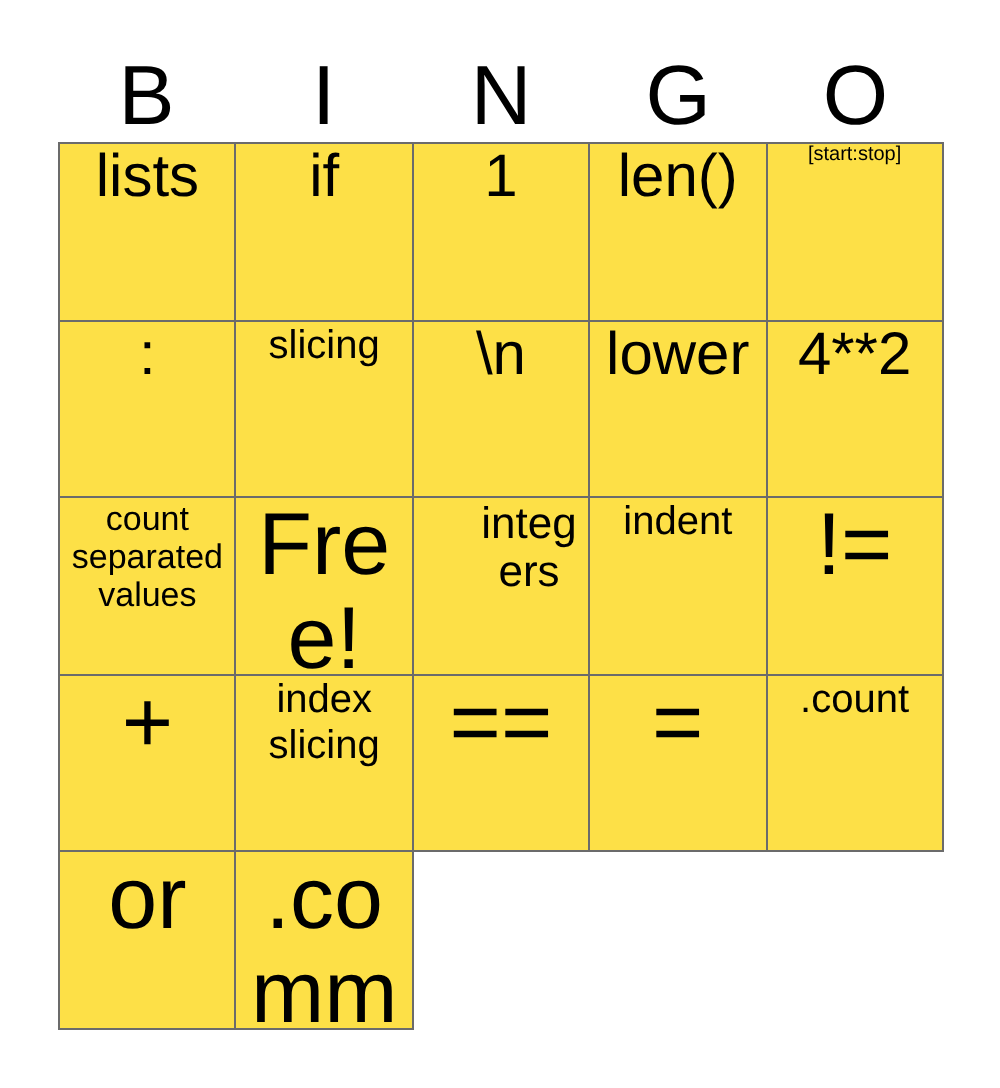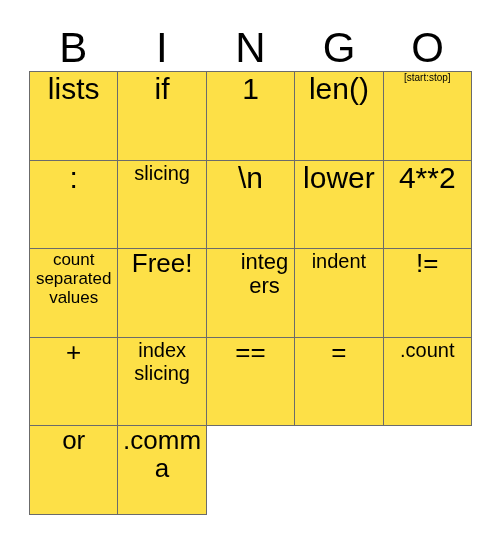--- a/index.html
+++ b/index.html
@@ -73,21 +73,21 @@
     line-height: 1.06;
     white-space: pre-line;
     word-break: break-word;
   }
   
   .fs-xs  { font-size: 10px; }
   .fs-sm  { font-size: 17px; line-height: 1.12; }
   .fs-md  { font-size: 22px; margin-left: 28px; }
   .fs-lg  { font-size: 20px; line-height: 1.14; }
   .fs-xl  { font-size: 30px; }
-  .fs-xxl { font-size: 26px; }
+  .fs-xxl { font-size: 44px; }
 </style>
 </head>
 <body>
 
 <div class="card">
 
   <div class="header-row">
     <div class="header-cell">B</div>
     <div class="header-cell">I</div>
     <div class="header-cell">N</div>

